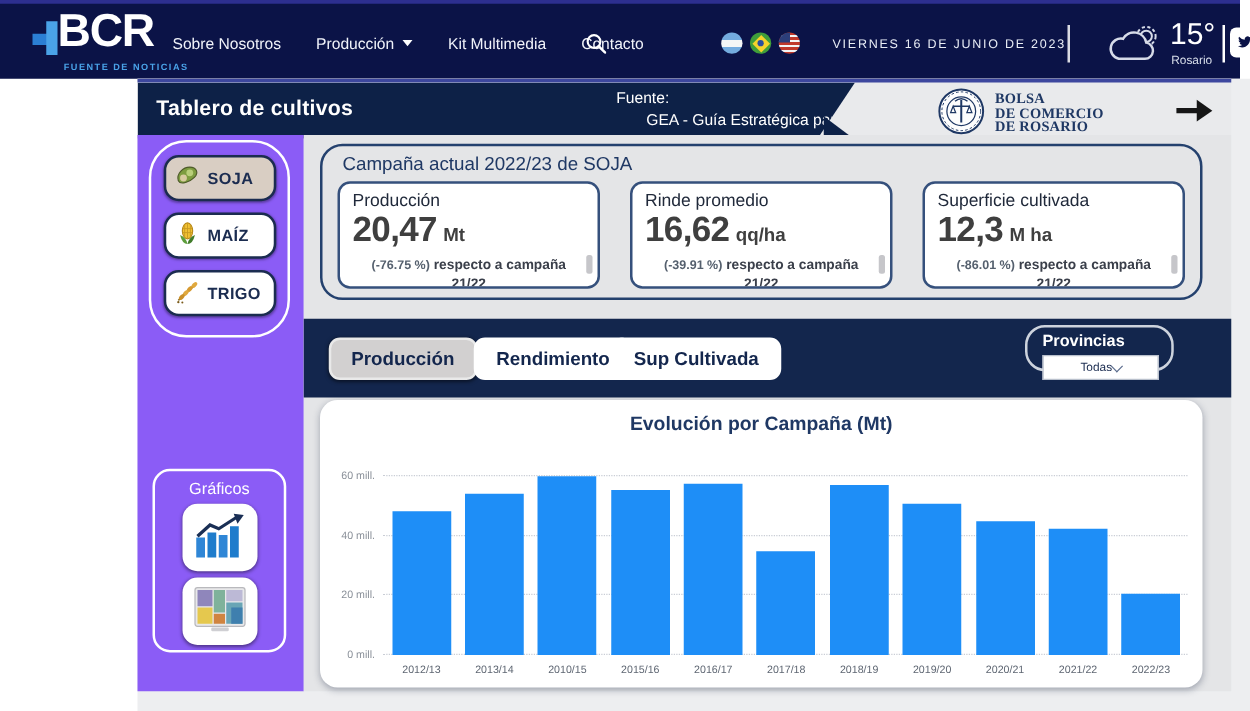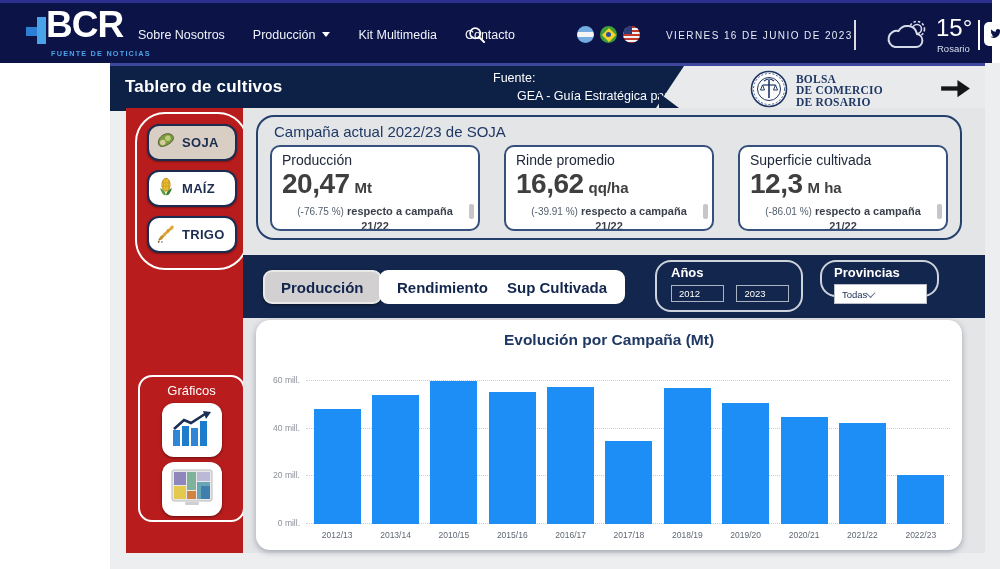--- a/index.html
+++ b/index.html
@@ -43,50 +43,50 @@
   .dash-header { position:absolute; left:0; top:0; width:875px; height:45px; background:#e9eaec; border-top:3px solid #3d479e; }
   .dh-navy { position:absolute; left:0; top:0; height:45px; width:574px; background:#0d2147; clip-path:polygon(0 0,100% 0,calc(100% - 30px) 100%,0 100%); }
   .dash-title { position:absolute; left:15px; top:11px; font-size:17px; font-weight:bold; color:#fff; letter-spacing:.2px; }
   .fuente { position:absolute; left:383px; top:3px; color:#fff; font-size:12.5px; line-height:18px; }
   .fuente-2 { margin-left:24px; white-space:nowrap; }
   .dh-tri { position:absolute; left:549px; bottom:0; width:0; height:0; border-bottom:15px solid #0d2147; border-right:20px solid transparent; }
   .org { position:absolute; left:640px; top:4px; display:flex; gap:8px; align-items:center; }
   .org-text { font-family:"Liberation Serif","DejaVu Serif",serif; font-weight:bold; color:#1f3864; font-size:11.5px; line-height:11.5px; letter-spacing:.2px; }
   .dh-arrow { position:absolute; right:13px; top:11px; cursor:pointer; }
 
-  .side { position:absolute; left:16px; top:45px; width:133px; height:445px; background:#b91c1c; }
+  .side { position:absolute; left:0; top:45px; width:133px; height:445px; background:#8b5cf6; }
   .crops-box { position:absolute; left:9px; top:4px; width:113px; height:158px; border:2px solid #fff; border-radius:30px; padding:10px 0 0 10px; }
   .crop-btn { width:90px; height:37px; margin-bottom:9px; border-radius:12px; border:2px solid #1b2c50; background:#fff; display:flex; align-items:center; gap:5px; padding-left:6px; font-weight:bold; font-size:13px; color:#1b2c50; letter-spacing:.3px; font-family:inherit; cursor:pointer; box-shadow:0 1px 2px rgba(0,0,0,.35); }
   .crop-btn.sel { background:#d9cec3; }
   .graphs-box { position:absolute; left:12px; top:267px; width:107px; height:147px; border:2px solid #fff; border-radius:14px; text-align:center; padding-top:6px; }
   .graphs-label { color:#fff; font-size:13px; }
   .tile { width:60px; height:54px; background:#fff; border:none; border-radius:12px; margin:5px auto 0; display:flex; align-items:center; justify-content:center; box-shadow:0 1px 3px rgba(0,0,0,.45); cursor:pointer; }
 
   .main { position:absolute; left:133px; top:45px; width:742px; height:445px; background:#e4e5e7; }
 
   .kpi-panel { position:absolute; left:13px; top:7px; width:706px; height:125px; border:2px solid #24416e; border-radius:18px; padding:5px 10px; }
   .kpi-title { font-size:15px; font-weight:400; color:#1f3864; margin:1px 0 5px 6px; }
   .kpi-row { display:flex; gap:24px; padding:0 2px; }
   .kpi-card { flex:1; height:86px; background:#fff; border:2px solid #35507c; border-radius:10px; padding:5px 10px 0; position:relative; overflow:hidden; }
   .kpi-label { font-size:14px; color:#20293a; }
   .kpi-value { font-size:28px; font-weight:bold; color:#3f3f3f; letter-spacing:-.5px; line-height:31px; white-space:nowrap; }
   .kpi-unit { font-size:15px; margin-left:5px; letter-spacing:0; }
   .kpi-delta { font-size:11px; font-weight:bold; color:#3a3f4a; text-align:center; line-height:14px; margin-top:1px; }
-  .kpi-delta .pct { font-weight:400; font-size:10px; color:#55606e; }
+  .kpi-delta .pct { font-weight:700; font-size:10px; color:#55606e; }
   .kpi-scroll { position:absolute; right:4px; top:57px; width:5px; height:15px; background:#c6c6ca; border-radius:2px; }
 
   .tab-band { position:absolute; left:0; top:147px; width:742px; height:63px; background:#13264d; }
   .tab { position:absolute; top:15px; height:34px; border-radius:9px; font-weight:bold; font-size:15px; color:#13264d; border:2px solid #fff; background:#fff; padding:0 16px; font-family:inherit; cursor:pointer; white-space:nowrap; }
   .tab.sel { background:#d2d0d0; border-color:#e9e9e9; box-shadow:0 1px 3px rgba(0,0,0,.5); }
   .tab-1 { left:20px; } .tab-2 { left:136px; } .tab-3 { left:246px; }
   .years-box { position:absolute; left:412px; top:5px; width:148px; height:52px; border:2px solid #cdd3dd; border-radius:16px; padding:3px 0 0 14px; color:#fff; }
   .group-label { font-size:13px; font-weight:bold; }
   .year-input { width:53px; height:17px; background:transparent; border:1.5px solid #aab3c2; color:#fff; font-size:9.5px; padding-left:7px; margin:5px 8px 0 0; font-family:inherit; }
   .prov-box { position:absolute; left:577px; top:5px; width:119px; height:37px; border:2px solid #cdd3dd; border-radius:16px; padding:3px 0 0 12px; color:#fff; }
-  .prov-select { width:93px; height:20px; background:#fff; color:#1b2c50; font-size:9.5px; display:flex; align-items:center; justify-content:flex-start; padding:0 7px; margin-top:4px; border:1px solid #b9c0cc; cursor:pointer; }
+  .prov-select { width:93px; height:20px; background:#fff; color:#1b2c50; font-size:9.5px; display:flex; align-items:center; justify-content:center; padding:0 7px; margin-top:4px; border:1px solid #b9c0cc; cursor:pointer; }
   .sel-chev { width:7px; height:7px; border-right:1.5px solid #5a6b8c; border-bottom:1.5px solid #5a6b8c; transform:rotate(45deg) translate(-1px,-1px); }
 
   .chart-card { position:absolute; left:13px; top:212px; width:706px; height:230px; background:#fff; border-radius:14px; box-shadow:0 2px 6px rgba(30,40,70,.35); }
   .chart-title { text-align:center; color:#1f3864; font-size:15.5px; font-weight:bold; padding-top:11px; }
   .plot { position:absolute; left:10px; right:12px; top:46px; bottom:6px; }
   .gridline { position:absolute; left:40px; right:0; height:0; border-top:1.5px dotted #c9cdd5; z-index:1; }
   .ytick { position:absolute; left:0; width:34px; text-align:right; font-size:8.5px; color:#8a9099; z-index:1; }
   .bars { position:absolute; left:42px; right:0; top:0; bottom:0; display:flex; z-index:2; }
   .bar-col { flex:1; display:flex; flex-direction:column; justify-content:flex-end; align-items:center; }
   .bar { width:47px; }
@@ -285,25 +285,20 @@
             <div class="kpi-scroll"></div>
           </div>
         </div>
       </section>
 
       <section class="tab-band">
         <button class="tab tab-1 sel">Producción</button>
         <button class="tab tab-3">Sup Cultivada</button>
         <button class="tab tab-2">Rendimiento</button>
 
-        <div class="years-box">
-          <div class="group-label">Años</div>
-          <input class="year-input" readonly="" value="2012" style="">
-          <input class="year-input" readonly="" value="2023" style="">
-        </div>
 
         <div class="prov-box">
           <div class="group-label">Provincias</div>
           <div class="prov-select">
             <span>Todas</span>
             <span class="sel-chev"></span>
           </div>
         </div>
       </section>
 

